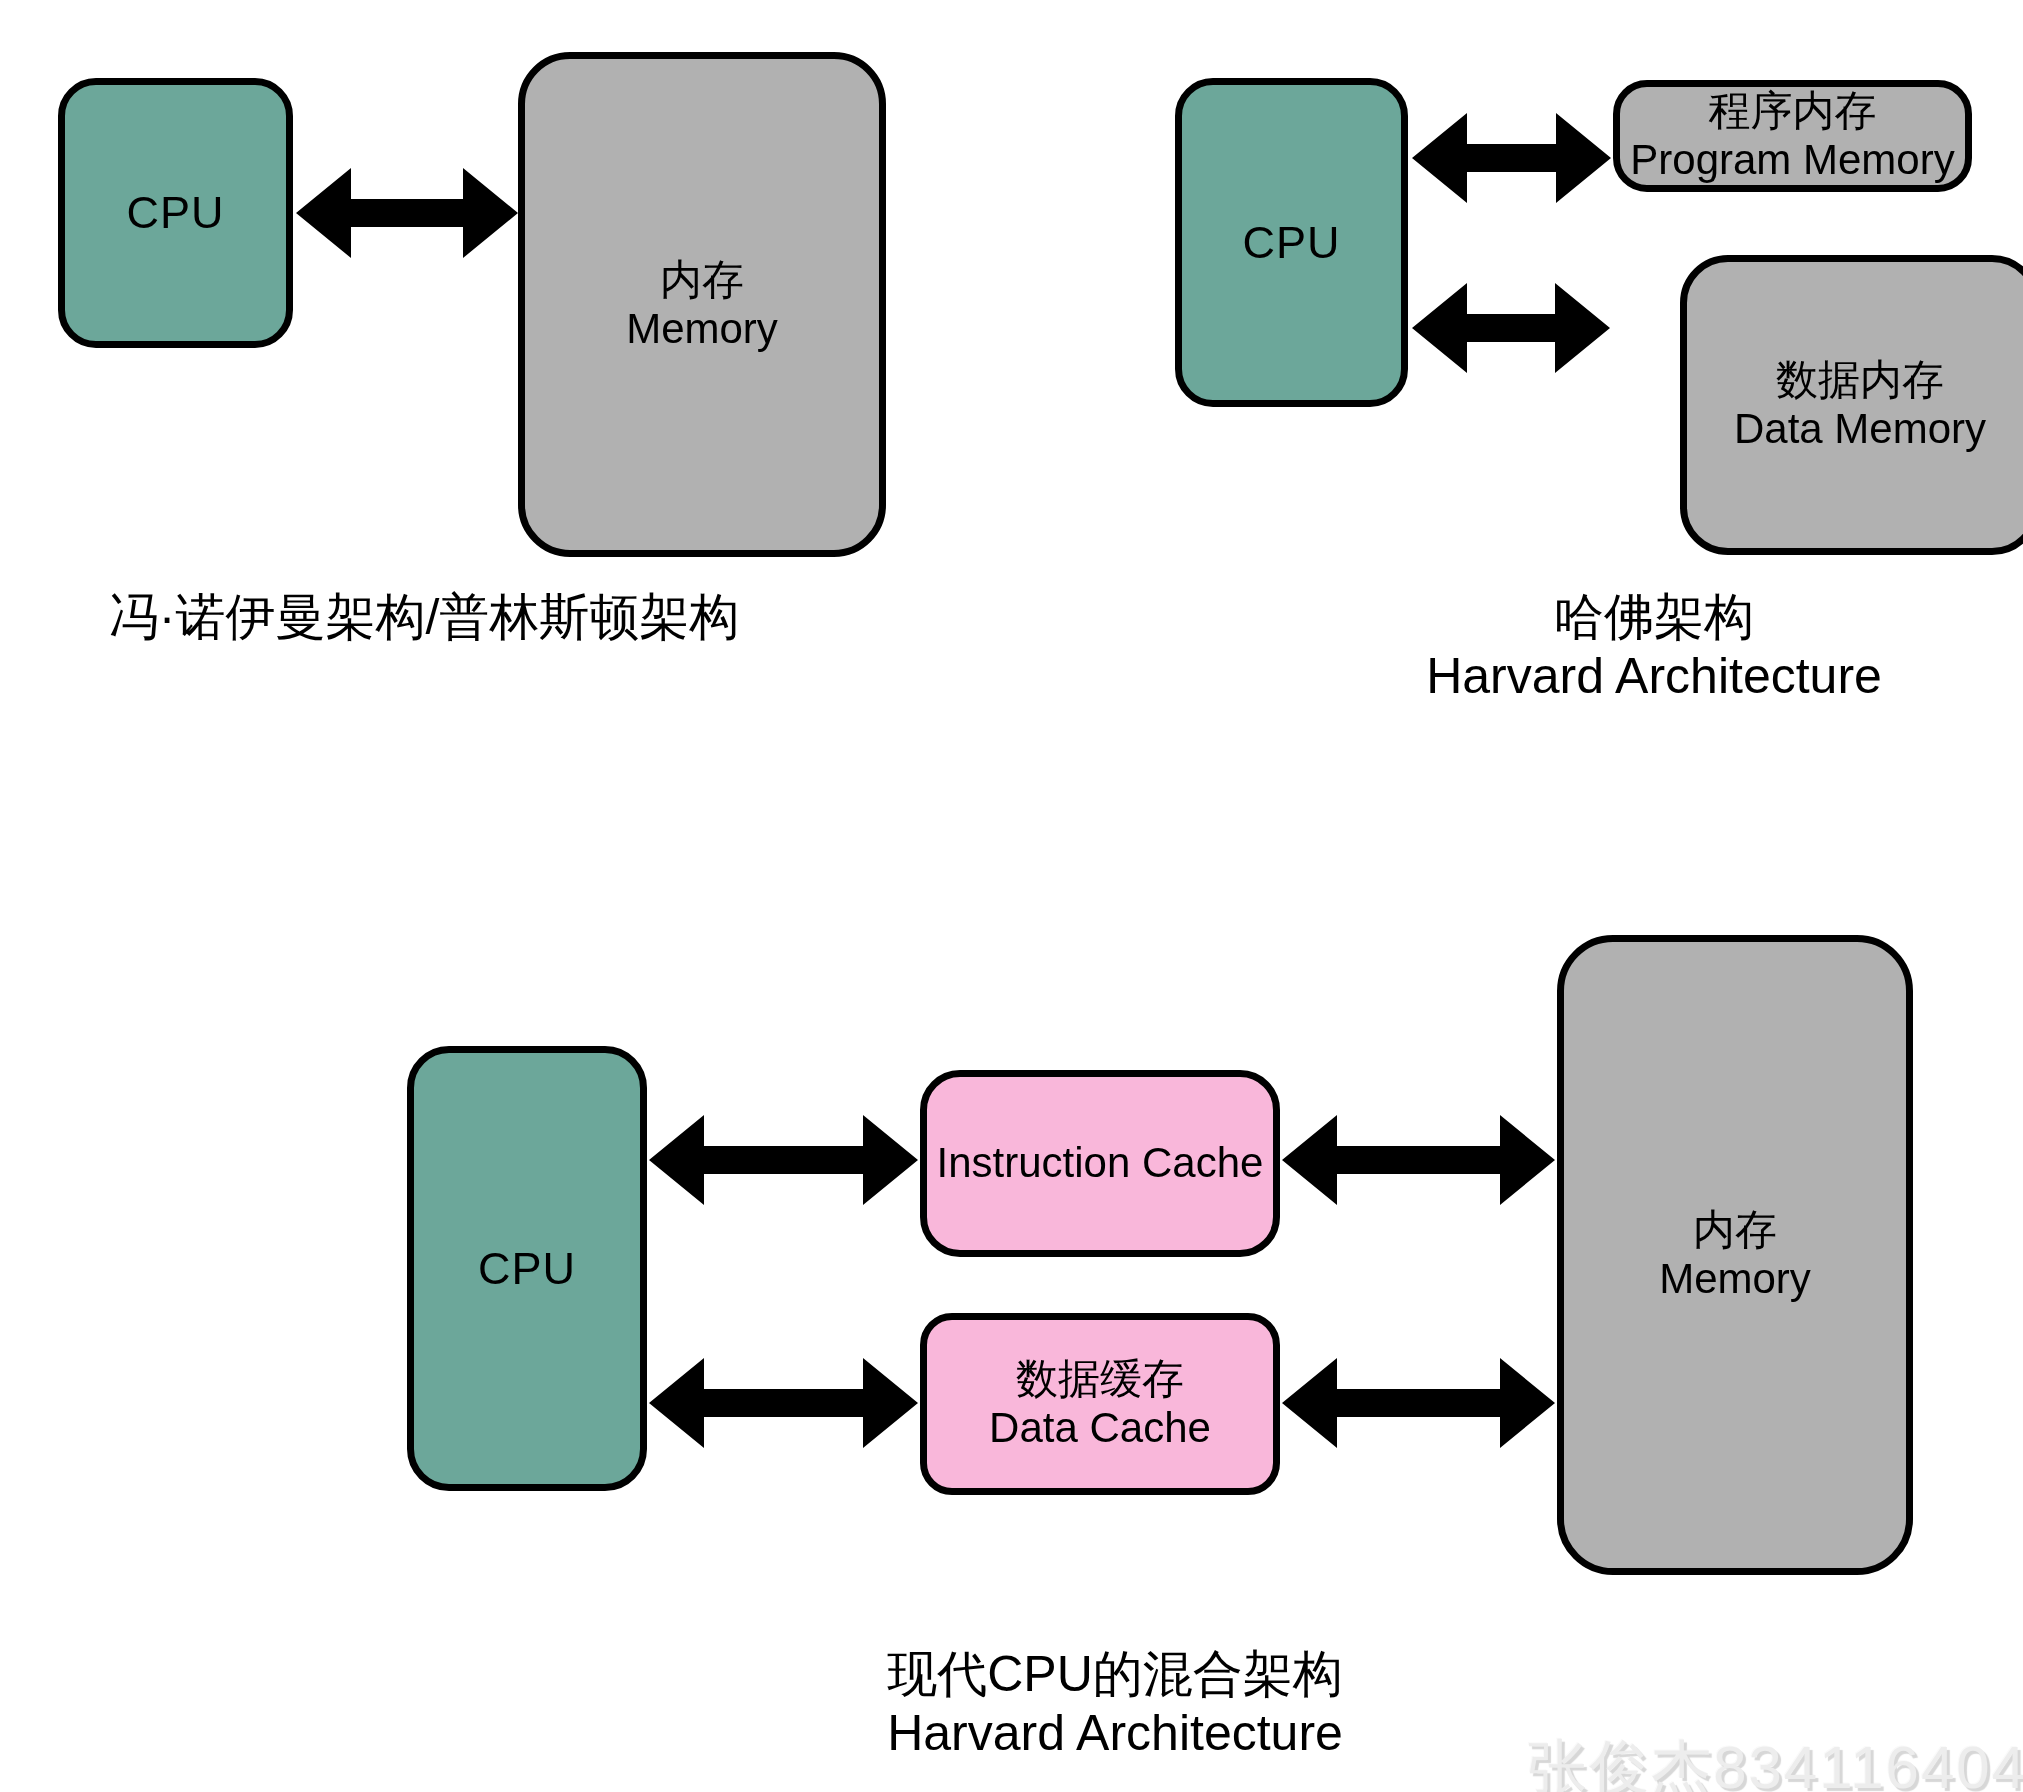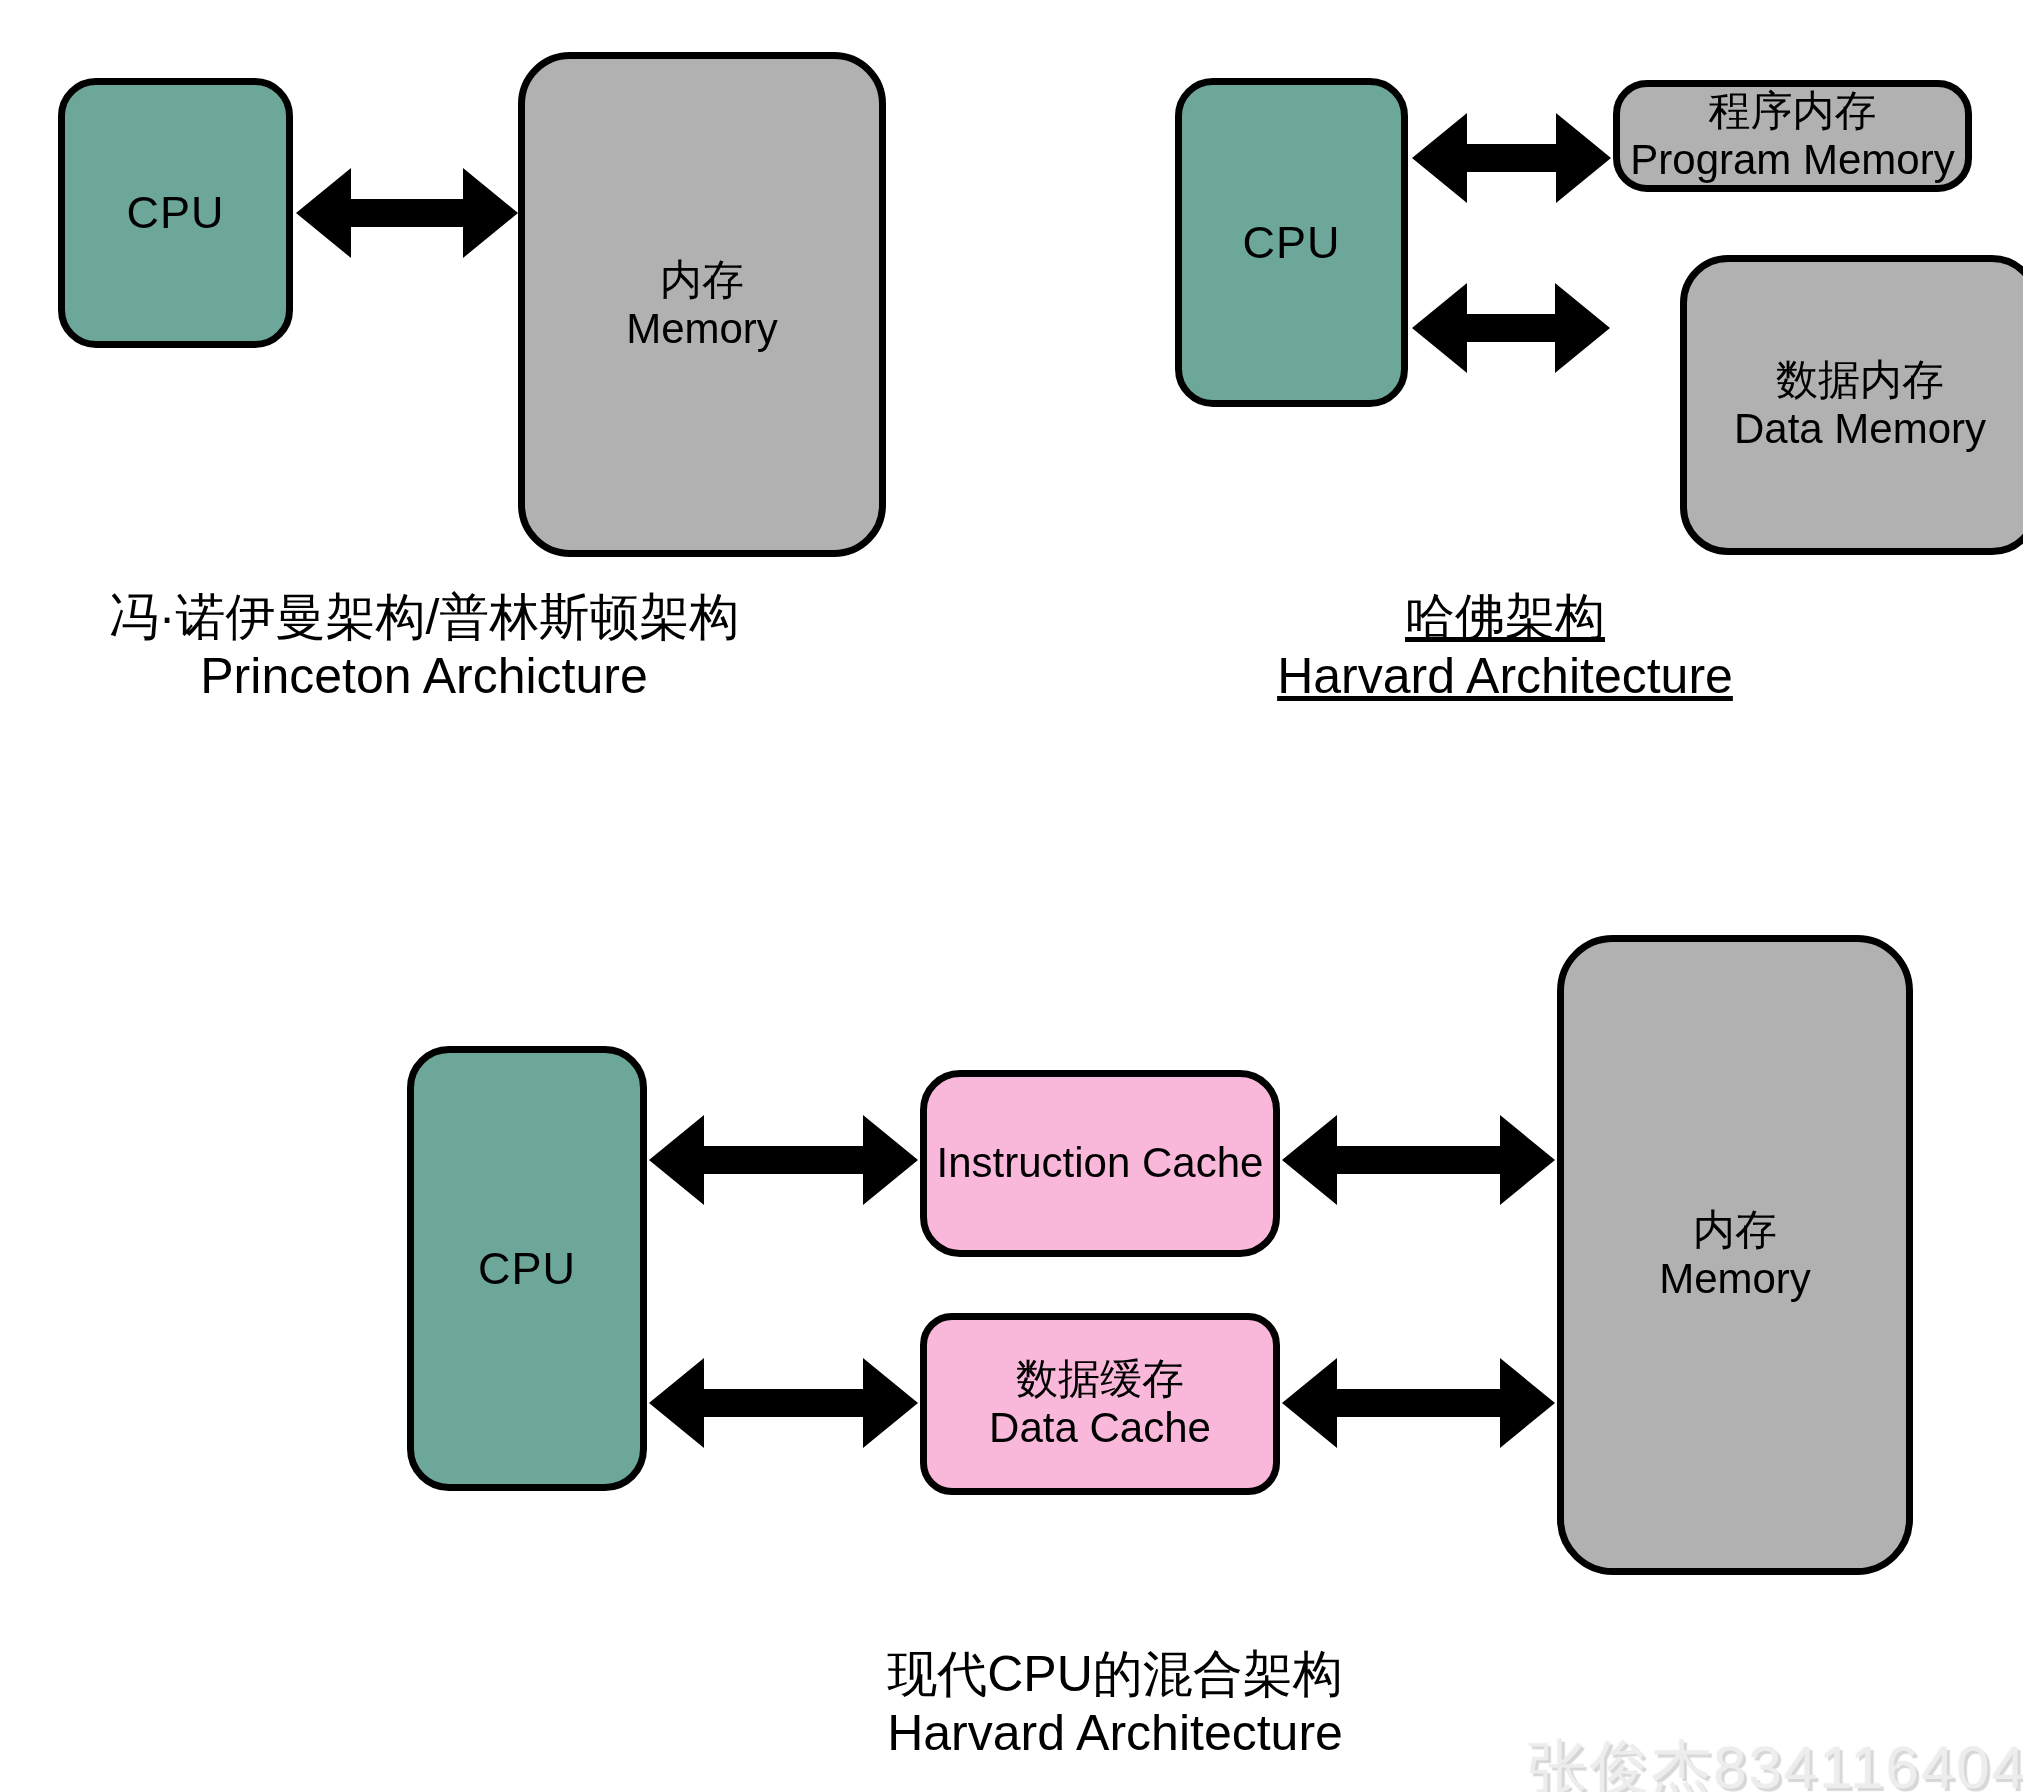--- a/index.html
+++ b/index.html
@@ -83,42 +83,41 @@
 
   <div class="node gray" style="left:518px; top:52px; width:368px; height:505px; border-radius:52px;">
     <div class="lbl2">
       <div>内存</div>
       <div>Memory</div>
     </div>
   </div>
 
   <div class="caption" style="left:424px; top:588px;">
     <div>冯·诺伊曼架构/普林斯顿架构</div>
-    <div>Princeton Archicture</div>
   </div>
 
   <div class="node teal" style="left:1175px; top:78px; width:233px; height:329px; border-radius:38px;">
     <span class="cpu-label">CPU</span>
   </div>
 
   <div class="node gray" style="left:1613px; top:80px; width:359px; height:112px; border-radius:34px;">
     <div class="lbl2">
       <div>程序内存</div>
       <div>Program Memory</div>
     </div>
   </div>
 
   <div class="node gray" style="left:1680px; top:255px; width:360px; height:300px; border-radius:48px;">
     <div class="lbl2">
       <div>数据内存</div>
       <div>Data Memory</div>
     </div>
   </div>
 
-  <div class="caption" style="left:1505px; top:588px;text-decoration:underline;">
+  <div class="caption" style="left:1654px; top:588px;">
     <div>哈佛架构</div>
     <div>Harvard Architecture</div>
   </div>
 
   <div class="node teal" style="left:407px; top:1046px; width:240px; height:445px; border-radius:42px;">
     <span class="cpu-label">CPU</span>
   </div>
 
   <div class="node pink" style="left:920px; top:1070px; width:360px; height:187px; border-radius:40px;">
     <div class="lbl2">

